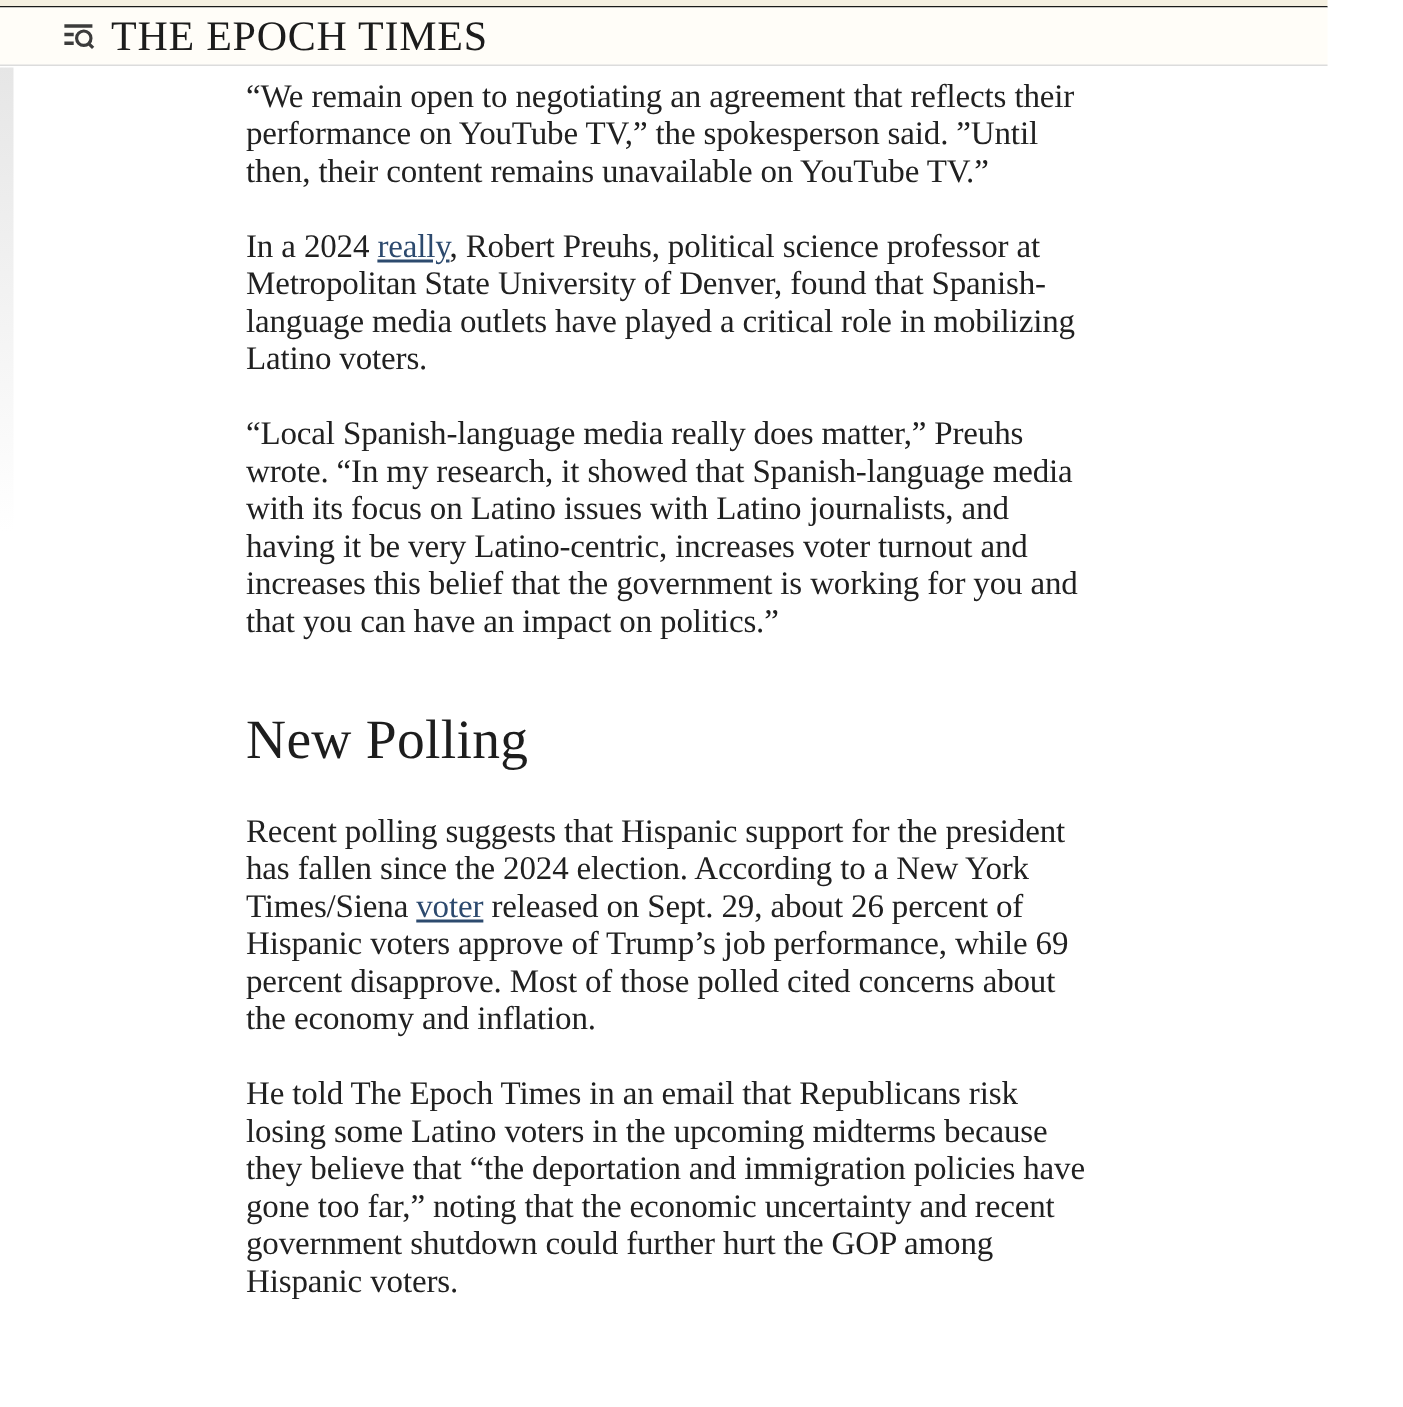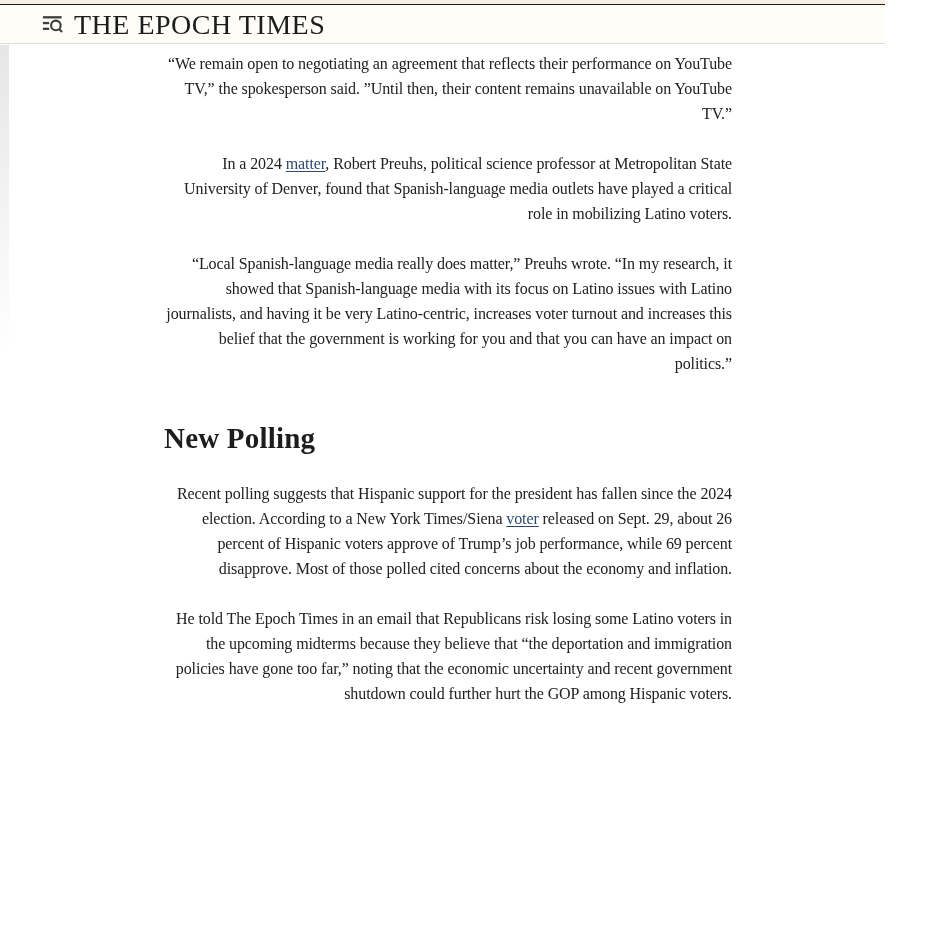--- a/index.html
+++ b/index.html
@@ -45,30 +45,29 @@
     width: 9px; height: 310px;
     background: linear-gradient(to bottom, #e6e6e6 0%, rgba(255,255,255,0) 100%);
     pointer-events: none;
   }
 
   
   main.content {
     padding: 7px 153px 0 164px;
   }
   article p {
-    font-size: 16px;
+    font-size: 22px;
     line-height: 25px;
     color: var(--text-color, #212121);
     margin: 0 0 25px 0;
     letter-spacing: -0.1px;
-    text-align: right;
   }
   article h2 {
-    font-size: 29px;
-    font-weight: 700;
+    font-size: 37px;
+    font-weight: 400;
     color: #1d1d1d;
     margin: 46px 0 26px 0;
     letter-spacing: 0.2px;
   }
   article a.inline-link {
     color: var(--link-color, #2d4a6e);
     text-decoration: underline;
     text-underline-offset: 2px;
     cursor: pointer;
   }
@@ -91,20 +90,20 @@
       </svg>
     </button>
     <div class="brand">THE EPOCH TIMES</div>
   </header>
 
   <div class="left-fade"></div>
 
   <main class="content">
     <article id="article">
         <p>“We remain open to negotiating an agreement that reflects their performance on YouTube TV,” the spokesperson said. ”Until then, their content remains unavailable on YouTube TV.”</p>
-        <p>In a 2024 <a class="inline-link">matter</a>, Robert Preuhs, political science professor at Metropolitan State University of Denver, found that Spanish-language media outlets have played a critical role in mobilizing Latino voters.</p>
+        <p>In a 2024 <a class="inline-link">really</a>, Robert Preuhs, political science professor at Metropolitan State University of Denver, found that Spanish-language media outlets have played a critical role in mobilizing Latino voters.</p>
         <p>“Local Spanish-language media really does matter,” Preuhs wrote. “In my research, it showed that Spanish-language media with its focus on Latino issues with Latino journalists, and having it be very Latino-centric, increases voter turnout and increases this belief that the government is working for you and that you can have an impact on politics.”</p>
         <h2>New Polling</h2>
         <p>Recent polling suggests that Hispanic support for the president has fallen since the 2024 election. According to a New York Times/Siena <a class="inline-link">voter</a> released on Sept. 29, about 26 percent of Hispanic voters approve of Trump’s job performance, while 69 percent disapprove. Most of those polled cited concerns about the economy and inflation.</p>
         <p>He told The Epoch Times in an email that Republicans risk losing some Latino voters in the upcoming midterms because they believe that “the deportation and immigration policies have gone too far,” noting that the economic uncertainty and recent government shutdown could further hurt the GOP among Hispanic voters.</p>
       </article>
   </main>
 </div>
 
 </body></html>

